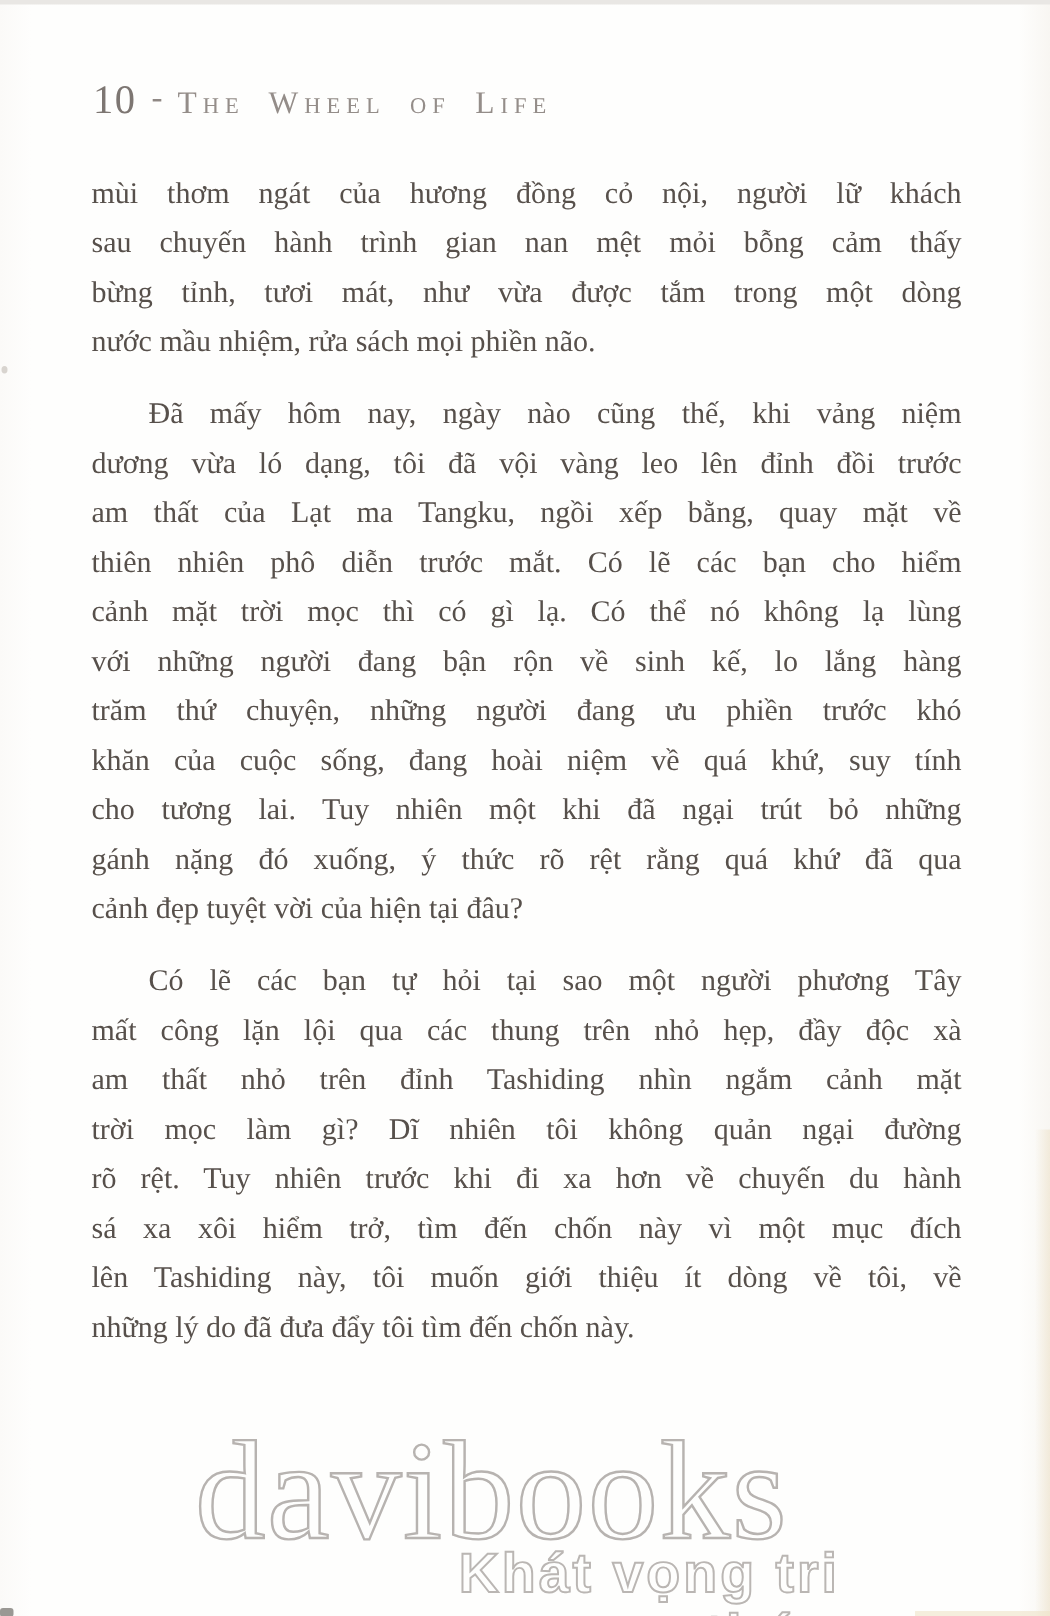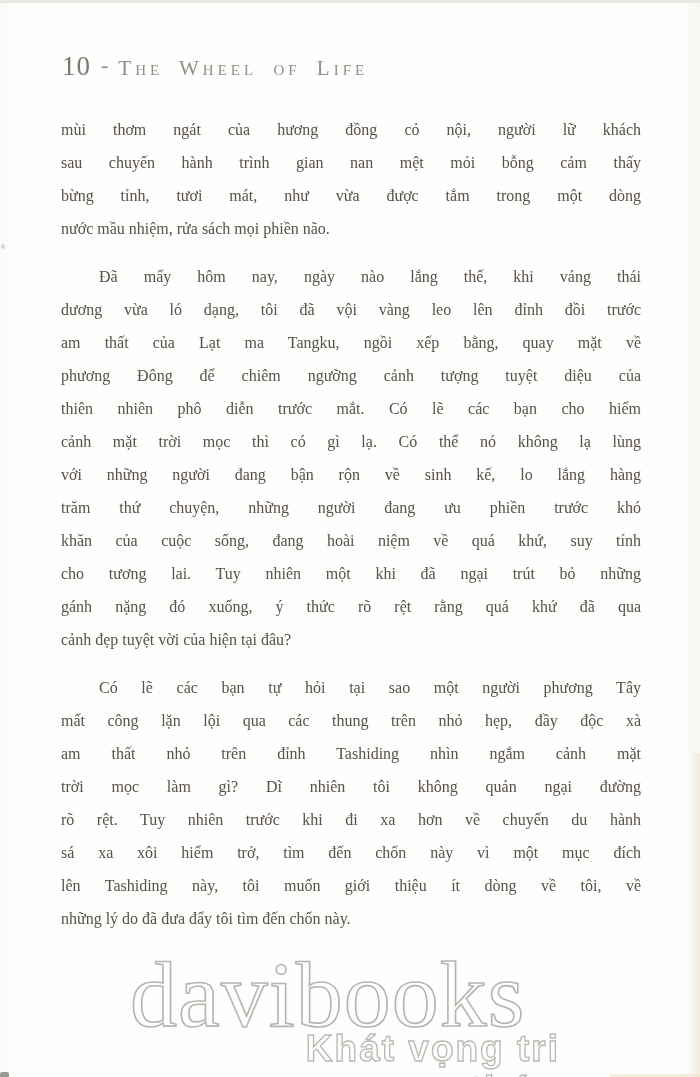--- a/index.html
+++ b/index.html
@@ -17,21 +17,21 @@
     white-space:nowrap;color:#8f8884;
   }
   .pagenum{font-size:27px;letter-spacing:1px;color:#7d7672;}
   .sep{font-size:22px;margin:0 10px;color:#8f8884;position:relative;top:-3px;}
   .title{
     font-variant:small-caps;
     font-size:21px;letter-spacing:4px;word-spacing:7px;color:#948d89;
   }
   .body{
     position:absolute;top:110px;left:61px;width:580px;
-    font-size:16px;line-height:33px;
+    font-size:20px;line-height:33px;
   }
   .para{margin:0 0 15px 0;padding:0;}
   .line{
     text-align:justify;
     text-align-last:justify;
     height:33px;
     overflow:visible;
   }
   .line.ind{padding-left:38px;}
   .line.end{text-align-last:left;}
@@ -87,24 +87,23 @@
   <div class="body">
 
     <div class="para">
       <div class="line">mùi thơm ngát của hương đồng cỏ nội, người lữ khách</div>
       <div class="line">sau chuyến hành trình gian nan mệt mỏi bỗng cảm thấy</div>
       <div class="line">bừng tỉnh, tươi mát, như vừa được tắm trong một dòng</div>
       <div class="line end">nước mầu nhiệm, rửa sách mọi phiền não.</div>
     </div>
 
     <div class="para">
-      <div class="line ind">Đã mấy hôm nay, ngày nào lắng thế, khi vảng thái</div>
+      <div class="line ind">Đã mấy hôm nay, ngày nào cũng thế, khi vảng niệm</div>
       <div class="line">dương vừa ló dạng, tôi đã vội vàng leo lên đỉnh đồi trước</div>
       <div class="line">am thất của Lạt ma Tangku, ngồi xếp bằng, quay mặt về</div>
-      <div class="line">phương Đông để chiêm ngưỡng cảnh tượng tuyệt diệu của</div>
       <div class="line">thiên nhiên phô diễn trước mắt. Có lẽ các bạn cho hiểm</div>
       <div class="line">cảnh mặt trời mọc thì có gì lạ. Có thể nó không lạ lùng</div>
       <div class="line">với những người đang bận rộn về sinh kế, lo lắng hàng</div>
       <div class="line">trăm thứ chuyện, những người đang ưu phiền trước khó</div>
       <div class="line">khăn của cuộc sống, đang hoài niệm về quá khứ, suy tính</div>
       <div class="line">cho tương lai. Tuy nhiên một khi đã ngại trút bỏ những</div>
       <div class="line">gánh nặng đó xuống, ý thức rõ rệt rằng quá khứ đã qua</div>
       <div class="line end">cảnh đẹp tuyệt vời của hiện tại đâu?</div>
     </div>
 

